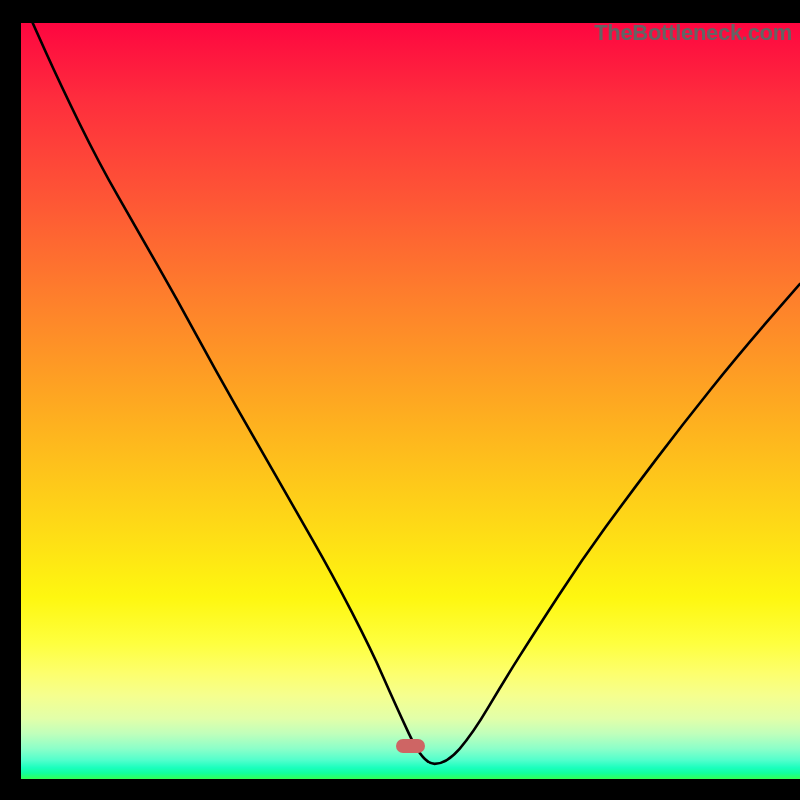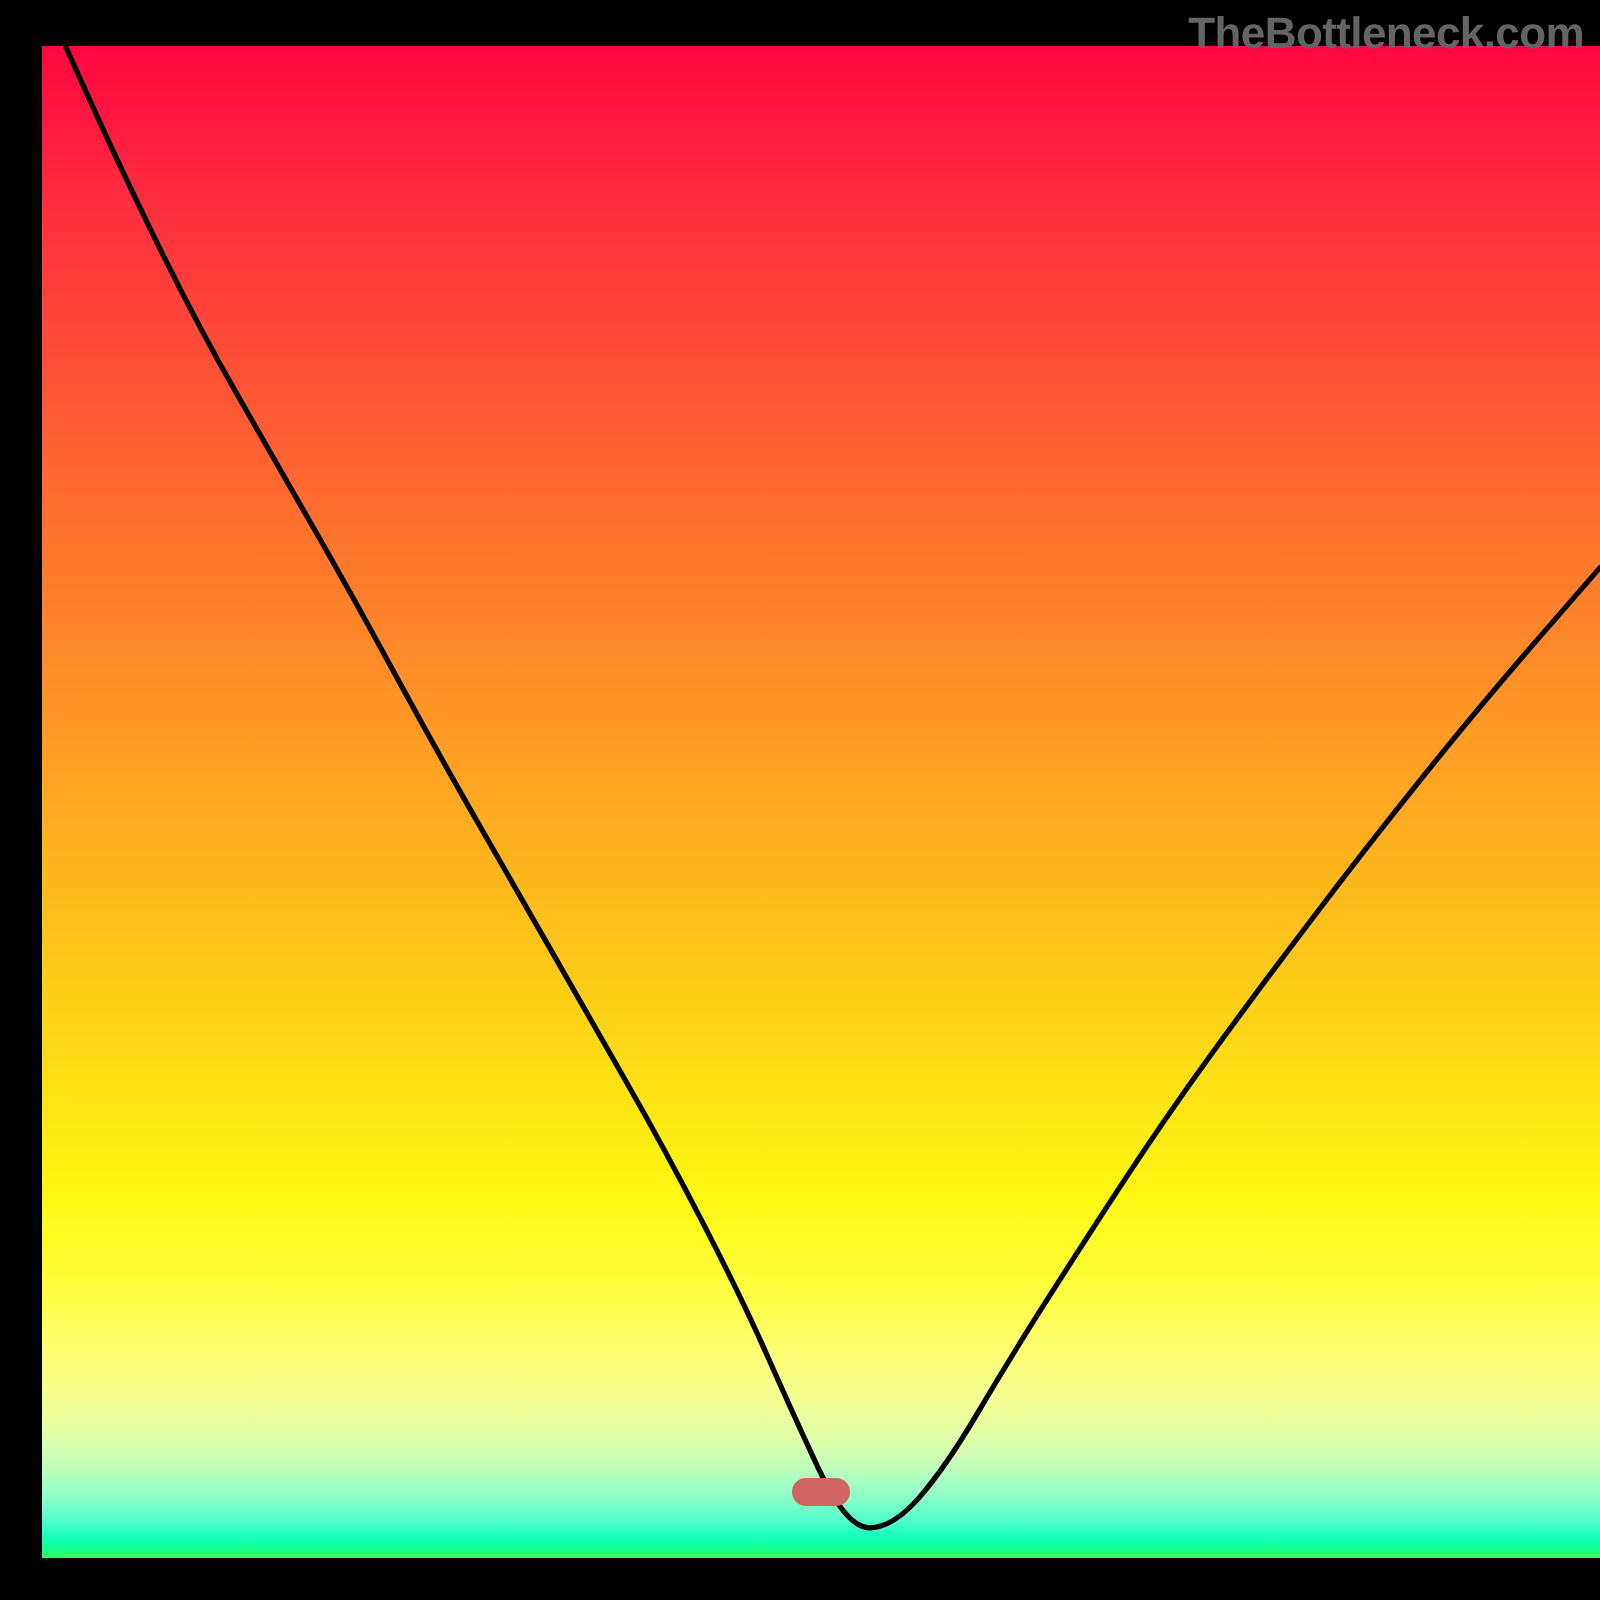--- a/index.html
+++ b/index.html
@@ -11,21 +11,21 @@
     overflow: hidden;
   }
   .frame {
     position: relative;
     width: 800px;
     height: 800px;
     background: #000;
   }
   .watermark {
     position: absolute;
-    top: 4px;
+    top: 20px;
     right: 8px;
     font-family: Arial, Helvetica, sans-serif;
     font-size: 22px;
     font-weight: bold;
     color: #646464;
     letter-spacing: -0.3px;
     z-index: 10;
   }
   .plot {
     position: absolute;

